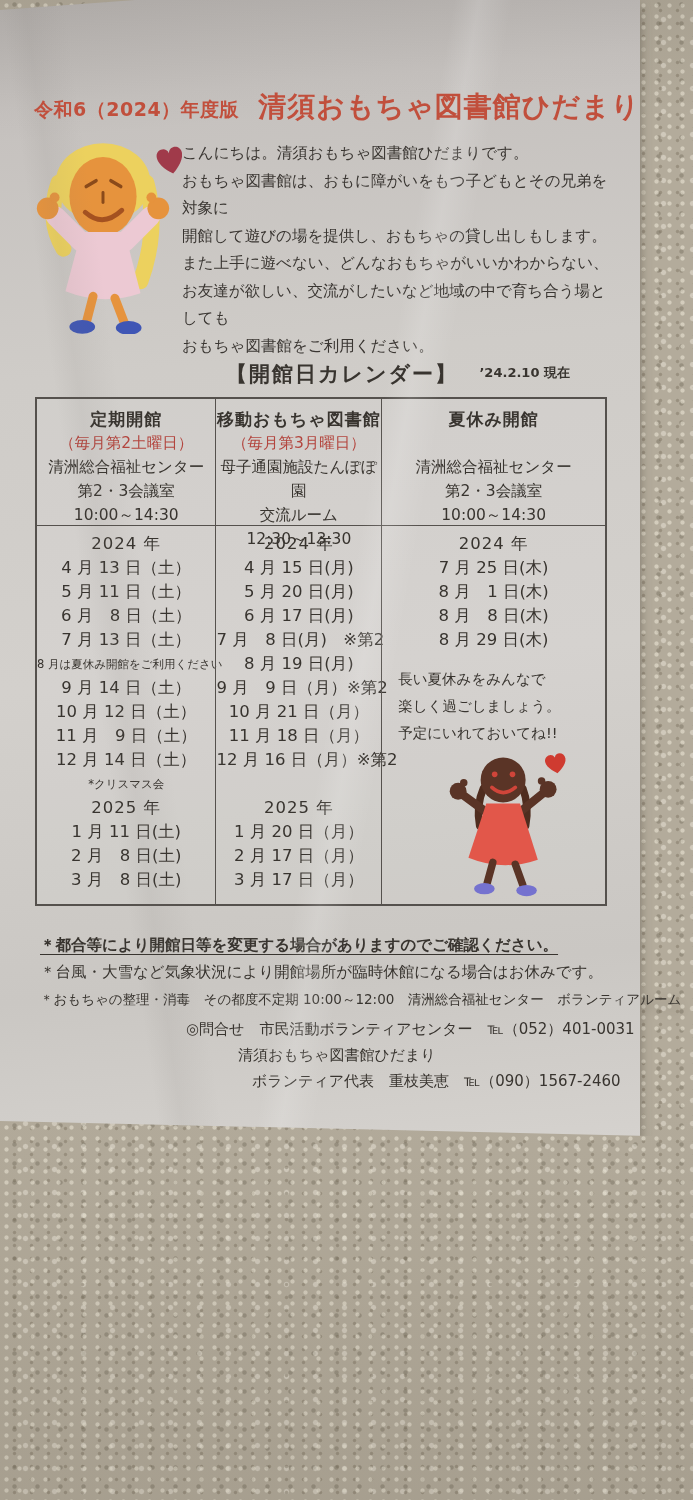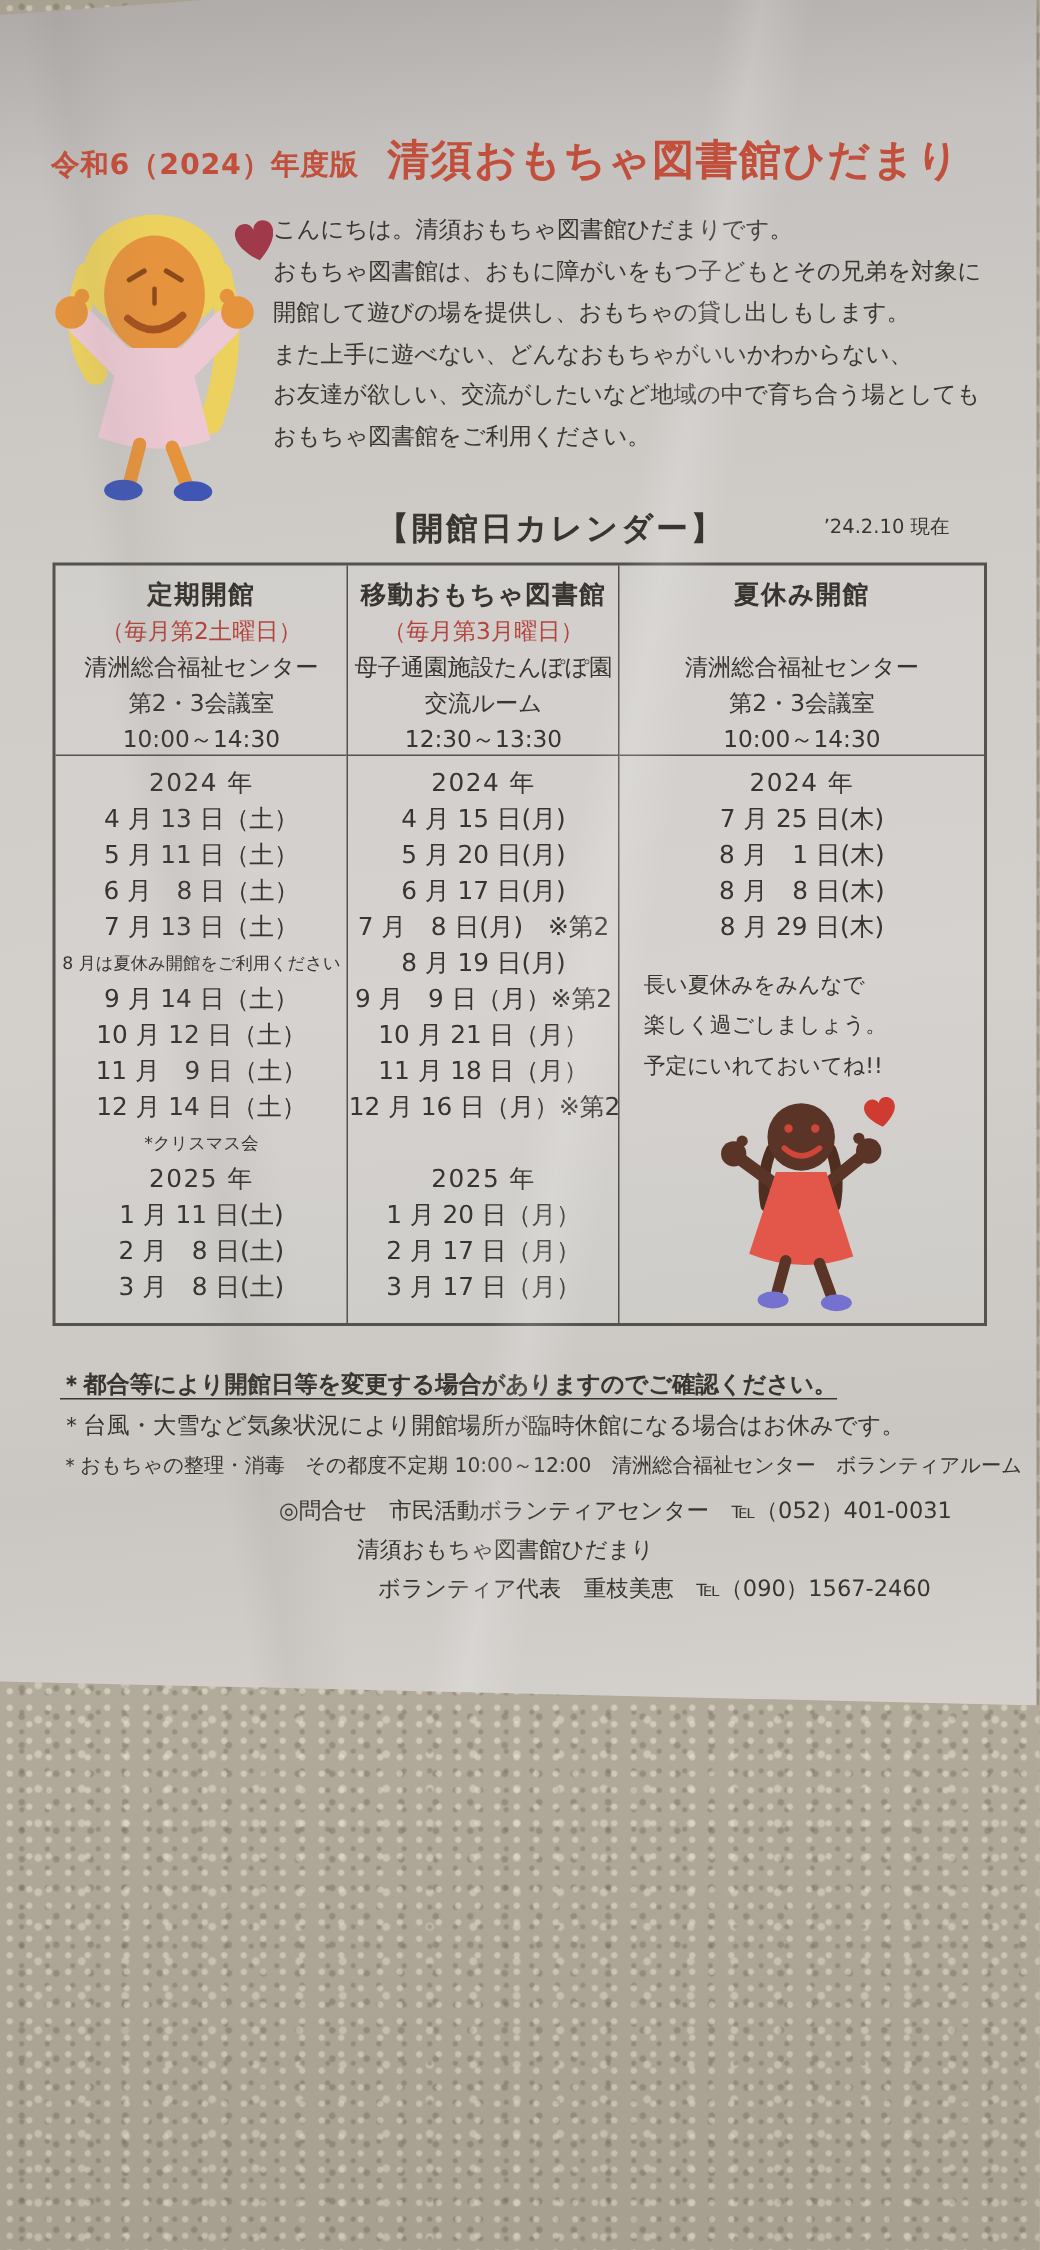--- a/index.html
+++ b/index.html
@@ -11,39 +11,39 @@
       radial-gradient(circle, rgba(238,232,216,.55) 0 1.6px, transparent 2.6px),
       radial-gradient(circle, rgba(118,108,90,.42) 0 1.2px, transparent 2.2px),
       radial-gradient(circle, rgba(247,243,231,.42) 0 2px, transparent 3.2px),
       radial-gradient(circle, rgba(95,87,71,.32) 0 1.6px, transparent 2.8px);
     background-size:13px 11px,17px 13px,29px 23px,23px 19px;
     background-position:0 0,6px 4px,11px 8px,3px 14px;
   }
   .wall-shade{position:absolute;inset:0;pointer-events:none;
     background:linear-gradient(to bottom, rgba(40,35,25,.08) 0%, transparent 8%, transparent 72%, rgba(60,52,40,.10) 100%);}
   .paper{
-    position:absolute;left:0;top:0;width:691px;height:1140px;color:#38342f;
+    position:absolute;left:0;top:0;width:640px;height:1140px;color:#38342f;
     clip-path:polygon(0 10px,135px 0,693px 0,693px 1137px,0 1121px);
     background:linear-gradient(175deg,#b7b3b0 0%,#c5c1be 9%,#cfccc8 32%,#d3d0cc 58%,#cac7c3 84%,#d5d2ce 100%);
     filter:drop-shadow(0 6px 6px rgba(58,52,42,.45));
   }
   .paper::before{content:"";position:absolute;inset:0;pointer-events:none;
     background:
       linear-gradient(100deg, transparent 54%, rgba(255,255,255,.15) 57%, transparent 61%),
       linear-gradient(82deg, transparent 20%, rgba(120,115,110,.09) 23%, transparent 28%),
       linear-gradient(175deg, rgba(90,85,80,.10) 0%, transparent 12%);
   }
   .title-row{position:relative;padding:88px 0 0 34px;color:#c14f3c;white-space:nowrap;}
   .edition{font-size:19px;font-weight:800;letter-spacing:.5px;}
   .main-title{font-size:28px;font-weight:800;margin-left:14px;letter-spacing:1px;}
   .intro{display:flex;margin:8px 24px 0 24px;}
   .mascot-wrap{width:158px;flex:none;}
   .intro-lines{font-size:15.5px;line-height:27.5px;margin-top:6px;color:#3a3632;}
   .cal-head{position:relative;text-align:center;margin-top:0px;font-weight:800;font-size:21px;letter-spacing:2px;padding-left:44px;}
-  .as-of{position:absolute;right:58px;top:4px;font-size:13px;font-weight:400;letter-spacing:0;}
+  .as-of{position:absolute;right:70px;top:4px;font-size:13px;font-weight:700;letter-spacing:0;}
   .cal-table{display:grid;grid-template-columns:197fr 183fr 247fr;margin:9px 33px 0 35px;border:2px solid #55514d;background:rgba(255,255,255,.06);}
   .col{border-left:1.5px solid #55514d;min-width:0;}
   .col.first{border-left:none;}
   .col-head{border-bottom:1.5px solid #55514d;height:127px;text-align:center;padding-top:8px;box-sizing:border-box;font-size:15.5px;line-height:24px;}
   .col-title{font-size:17px;font-weight:700;letter-spacing:1px;}
   .col-sub{color:#b3453e;}
   .head-spacer{height:24px;}
   .col-body{height:378px;text-align:center;font-size:16.5px;line-height:24px;padding-top:6px;box-sizing:border-box;}
   .row{white-space:nowrap;}
   .row.note{font-size:11.5px;}

